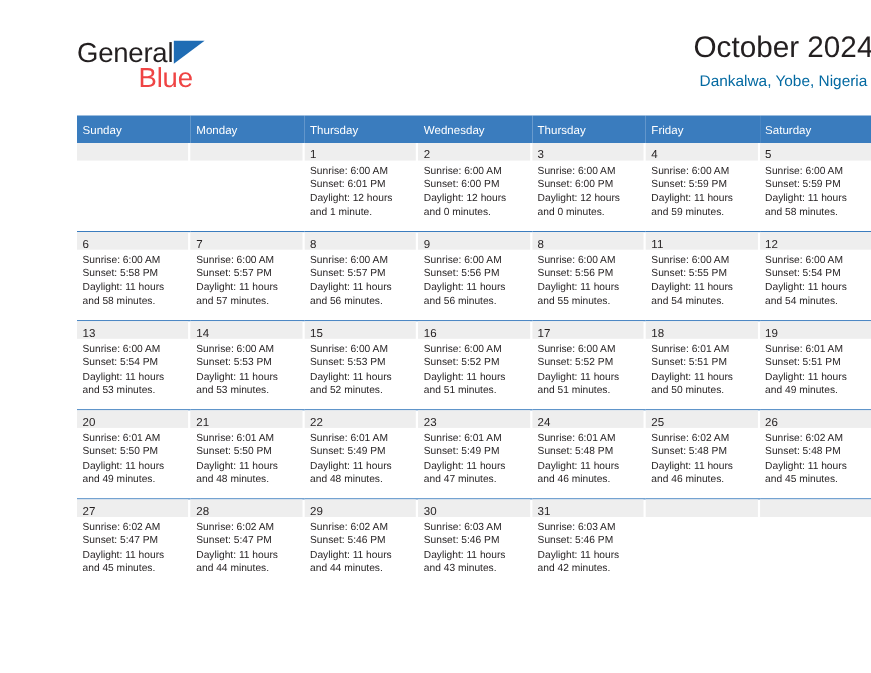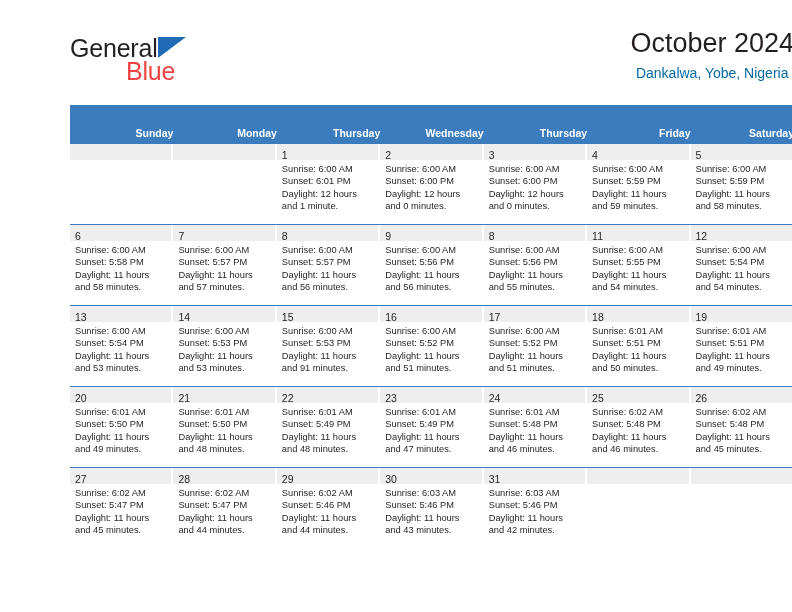--- a/index.html
+++ b/index.html
@@ -94,23 +94,23 @@
     top: 105px;
     width: 724px;
     border-collapse: collapse;
     table-layout: fixed;
   }
 
   .calendar th {
     background: #3a7cbe;
     color: #ffffff;
     font-size: 10.5px;
-    font-weight: bold;
-    text-align: right;
-    padding: 22px 0 5px 5px;
+    font-weight: normal;
+    text-align: left;
+    padding: 8px 0 5px 5px;
     height: 11px;
     border: none;
   }
 
   .calendar td {
     vertical-align: top;
     padding: 0;
     width: 103.42px;
     height: 80px;
     border: none;
@@ -356,21 +356,21 @@
               </div>
             </div>
           </td>
           <td>
             <div class="cell-inner">
               <div class="day-strip"><span class="day-num">15</span></div>
               <div class="day-body">
                 <div>Sunrise: 6:00 AM</div>
                 <div>Sunset: 5:53 PM</div>
                 <div>Daylight: 11 hours</div>
-                <div>and 91 minutes.</div>
+                <div>and 52 minutes.</div>
               </div>
             </div>
           </td>
           <td>
             <div class="cell-inner">
               <div class="day-strip"><span class="day-num">16</span></div>
               <div class="day-body">
                 <div>Sunrise: 6:00 AM</div>
                 <div>Sunset: 5:52 PM</div>
                 <div>Daylight: 11 hours</div>

